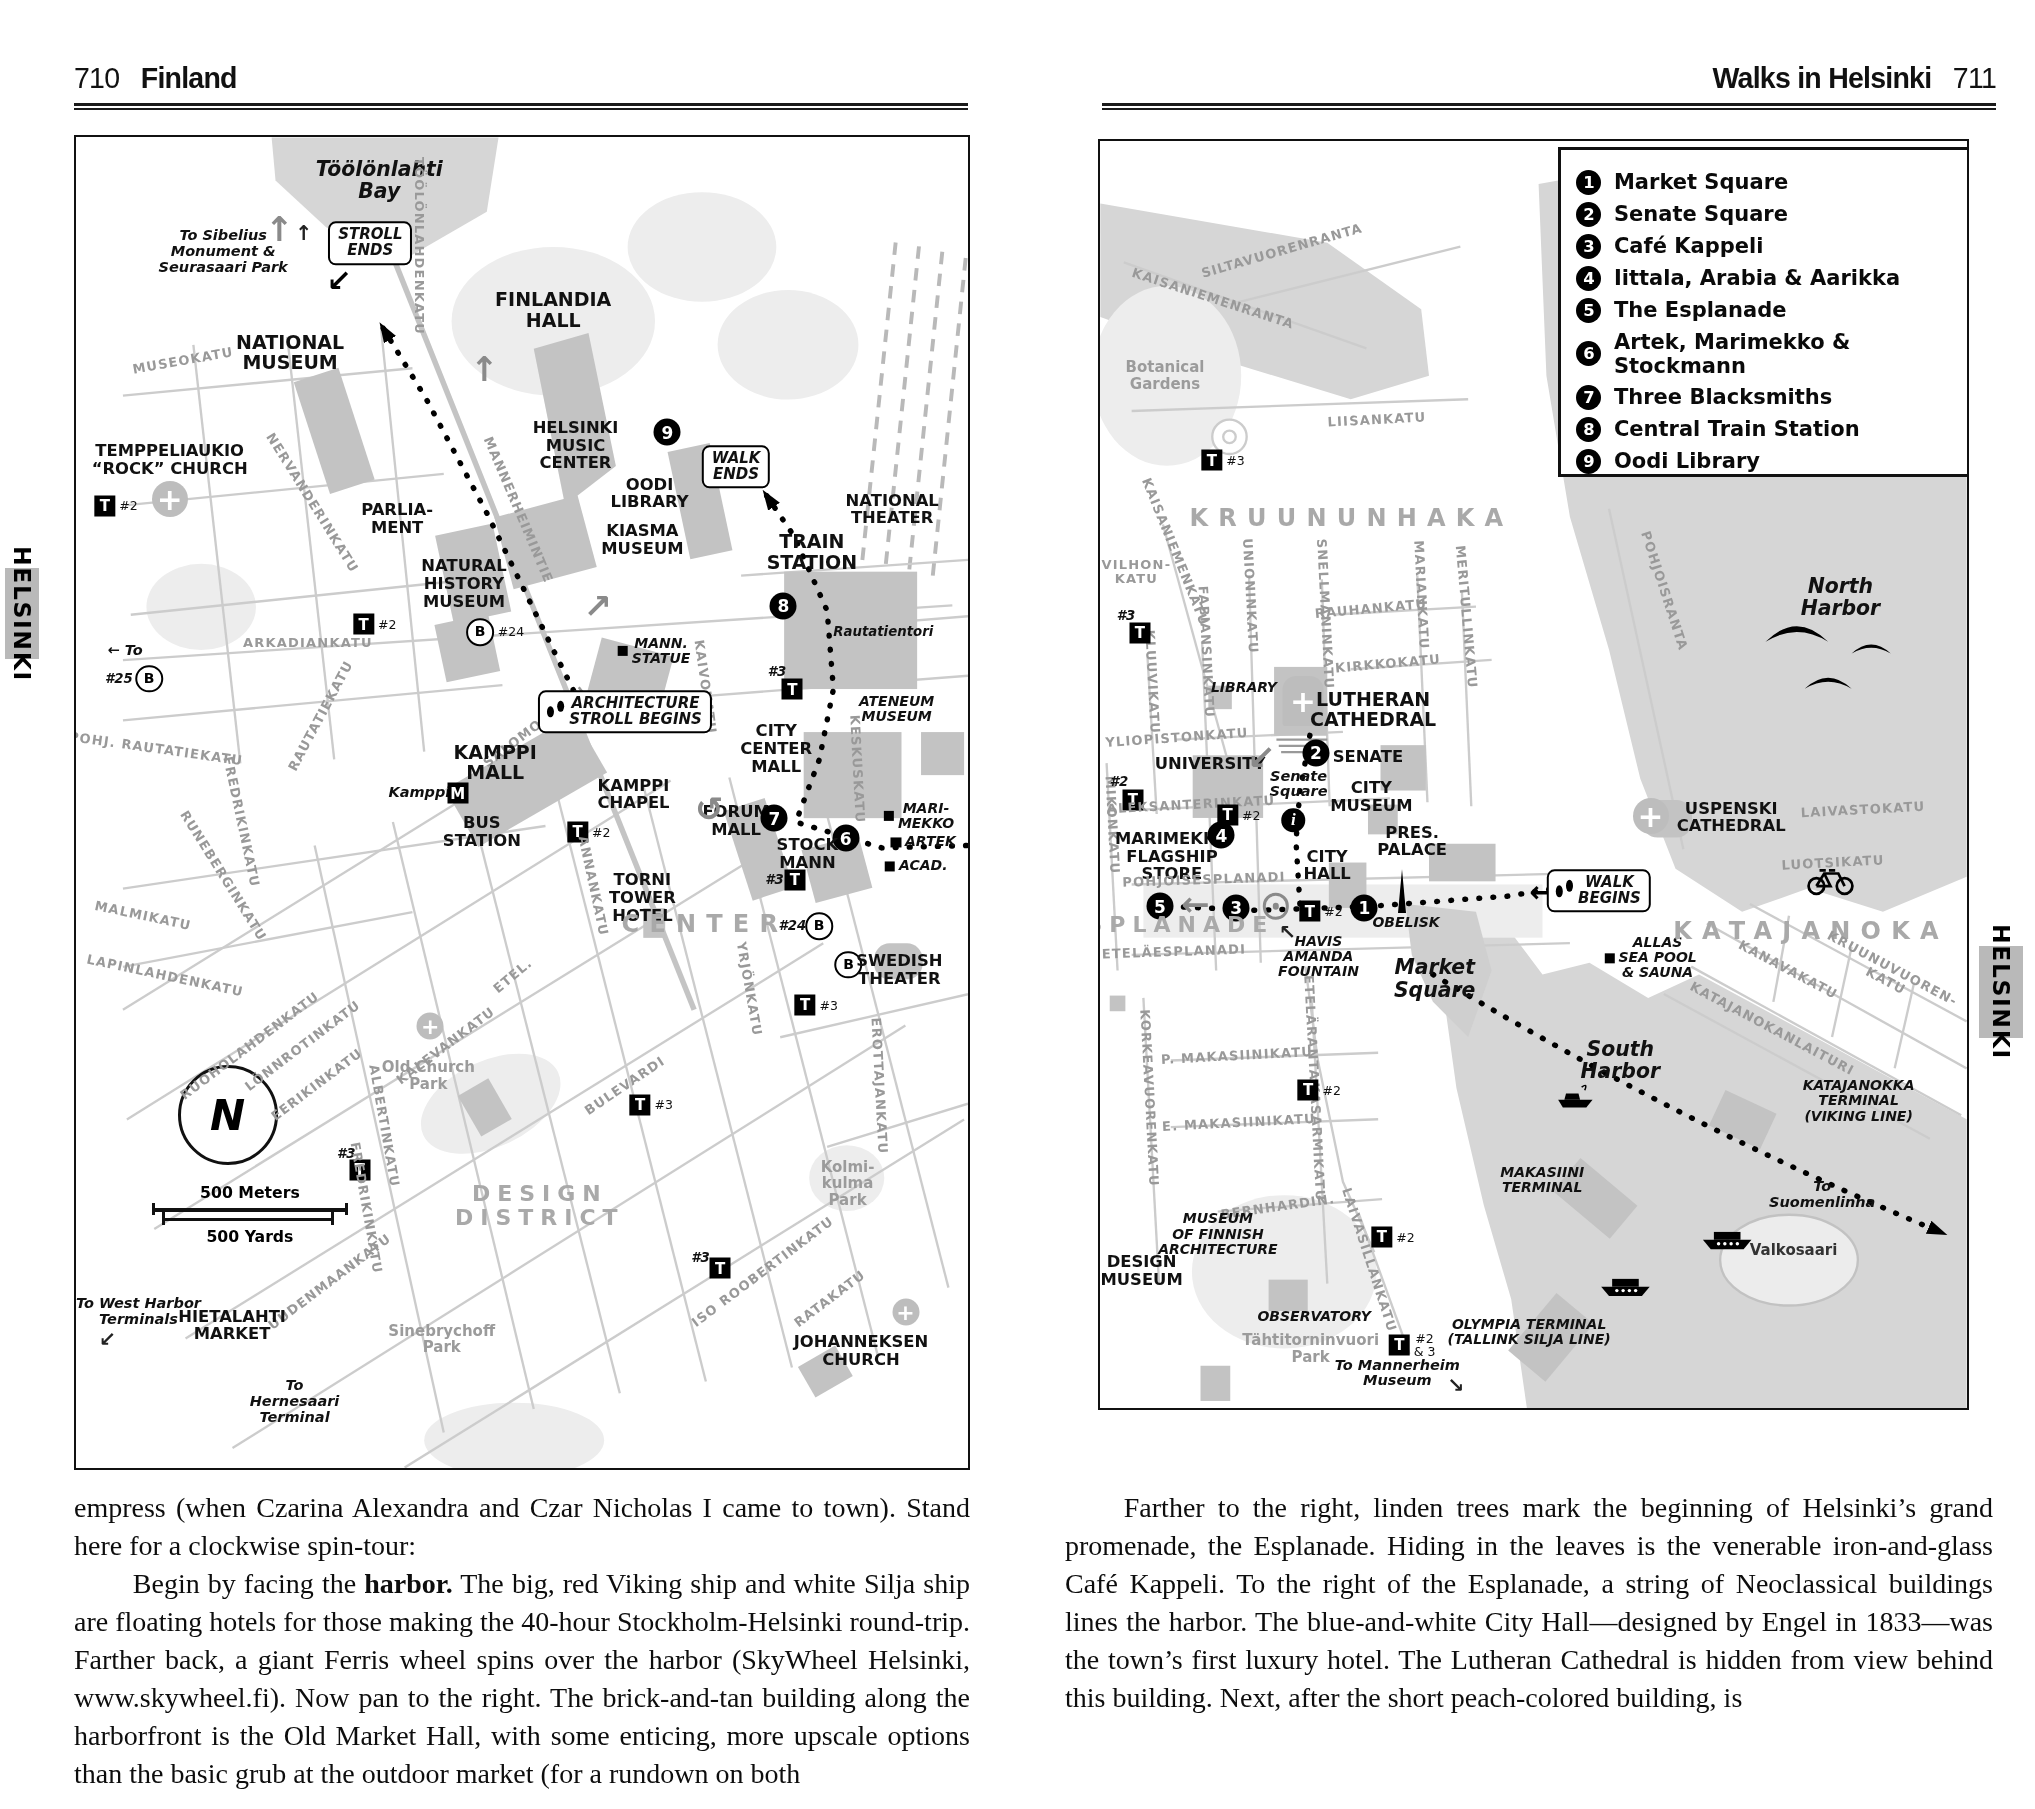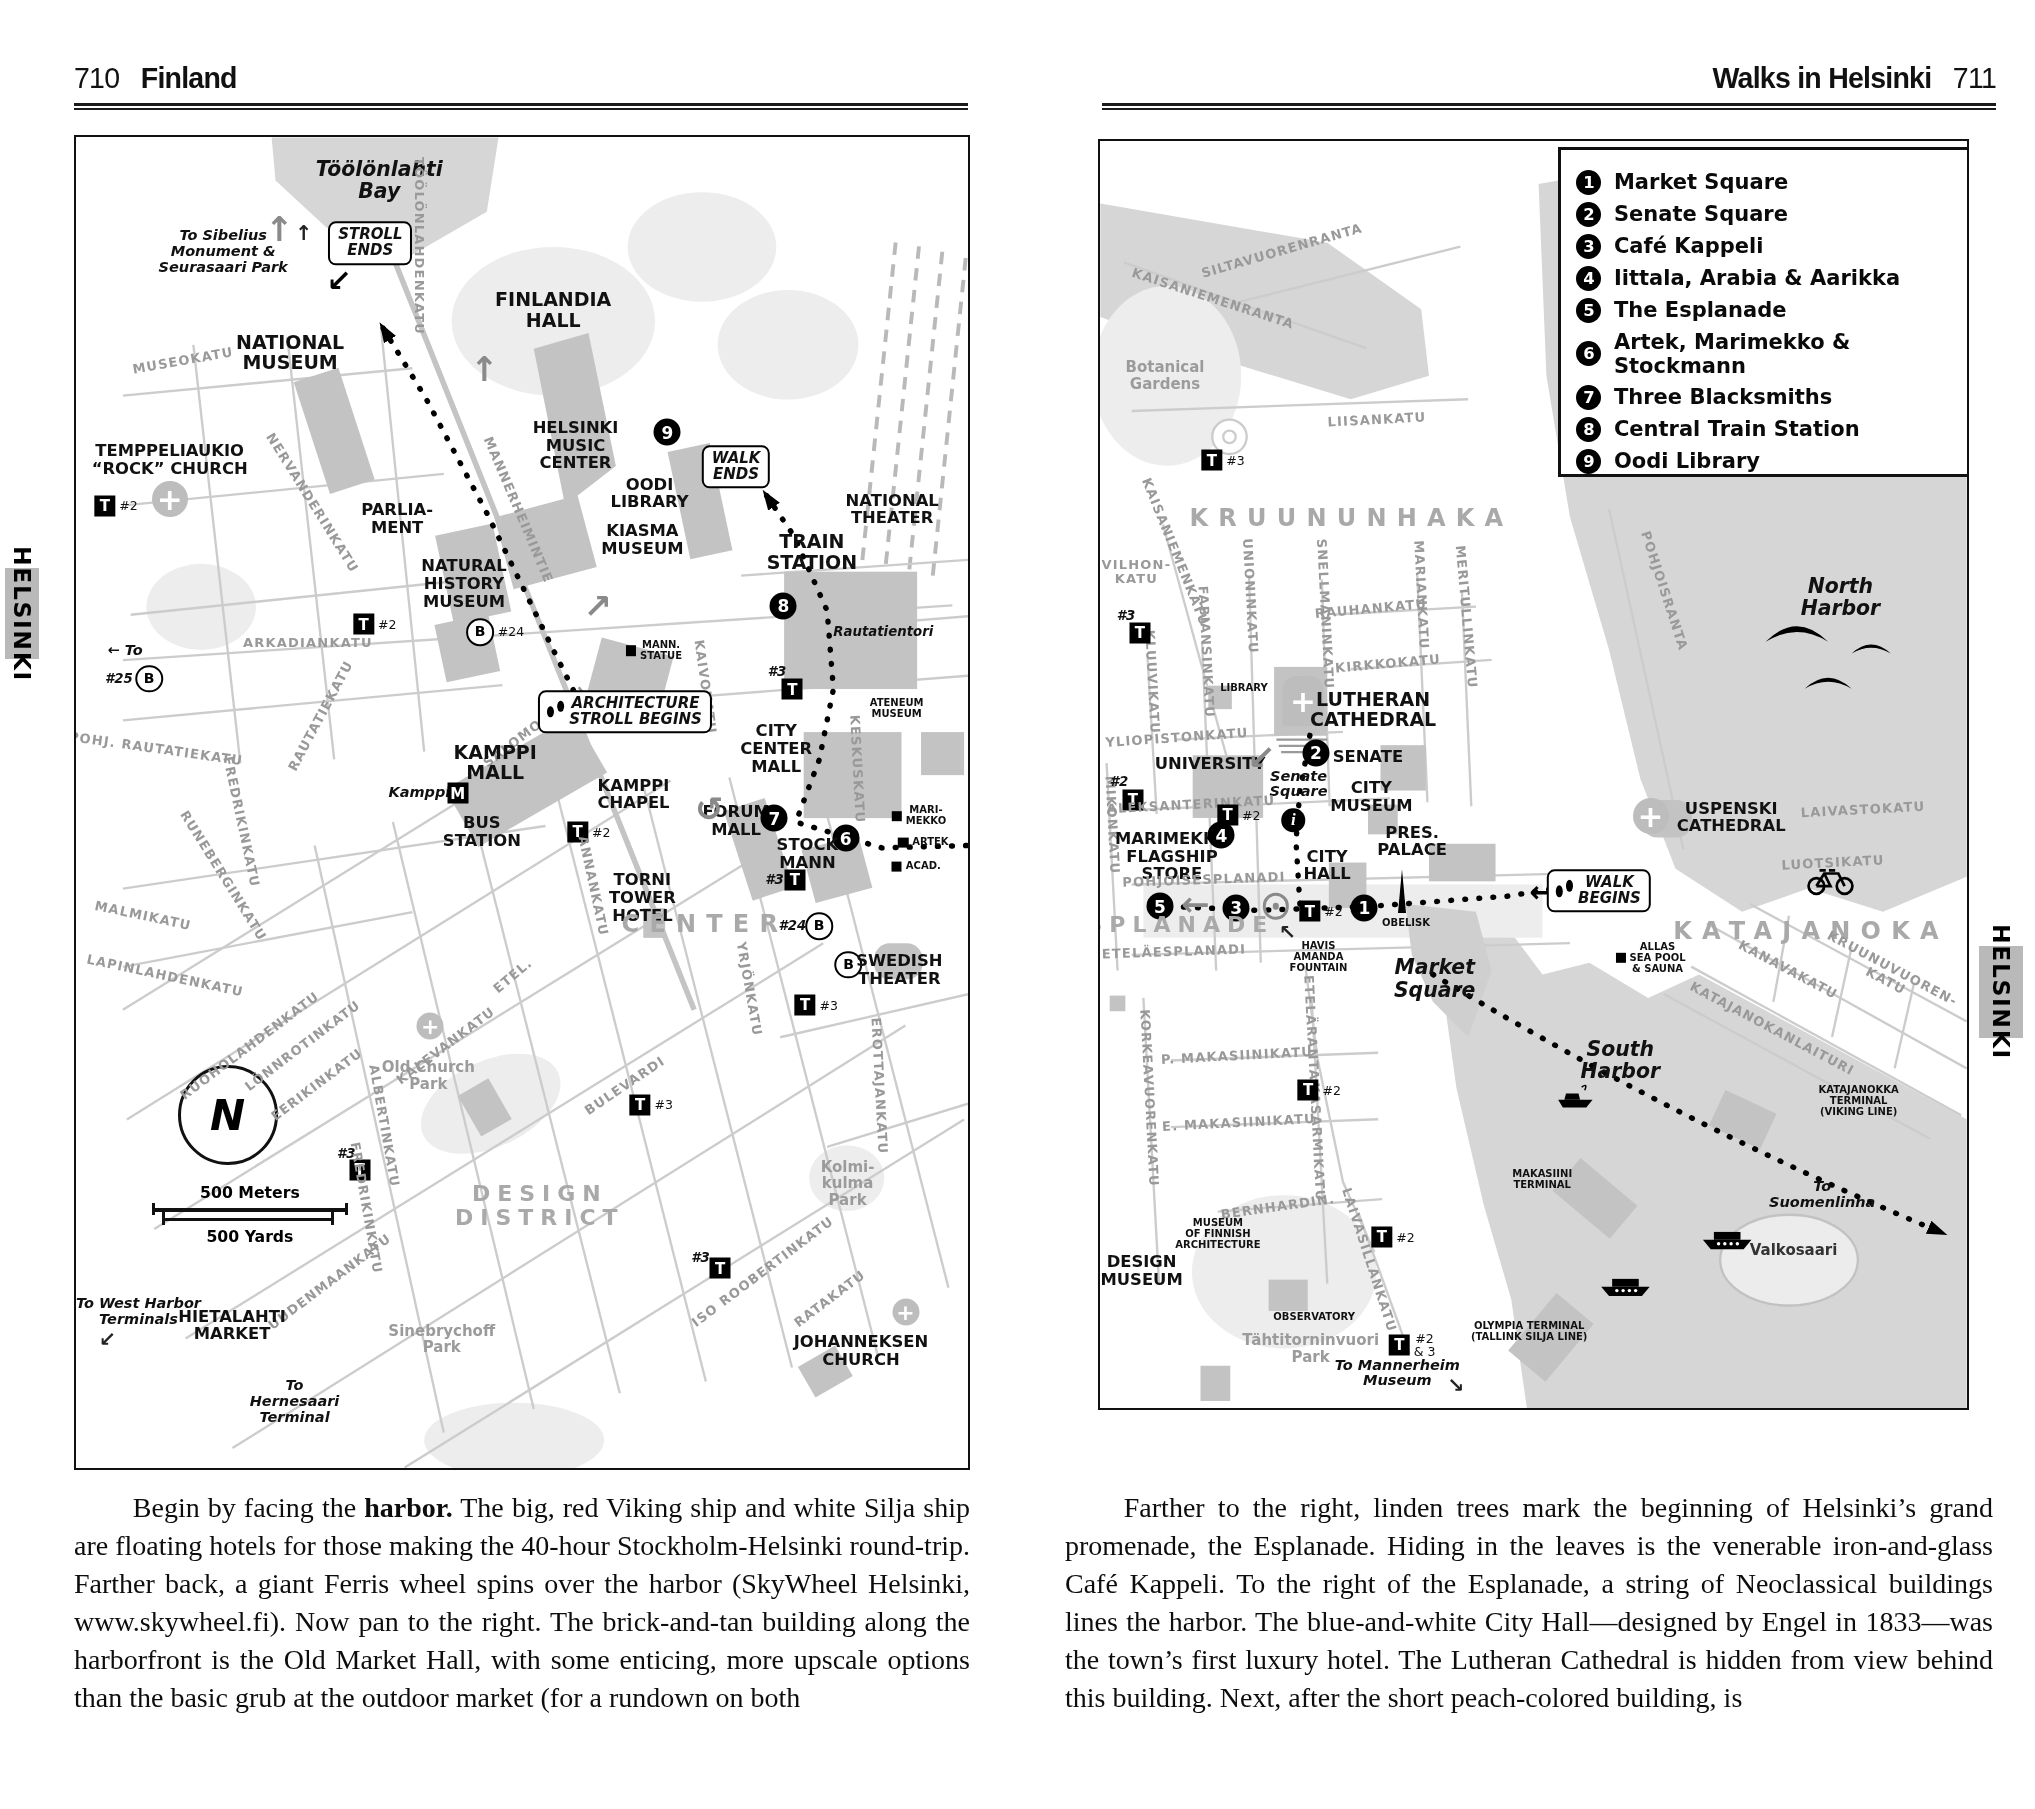--- a/index.html
+++ b/index.html
@@ -30,21 +30,21 @@
   .lrow{display:flex;align-items:center;gap:12.5px;margin:7px 0;}
   .lnum{width:25px;height:25px;border-radius:50%;background:#000;color:#fff;flex:0 0 25px;
         display:flex;align-items:center;justify-content:center;font-weight:bold;font-size:16.4px;}
   .llabel{font-weight:bold;font-size:21px;color:#0a0a0a;}
 
   
   .lb{position:absolute;display:flex;align-items:center;gap:3.9px;white-space:pre-line;
       text-align:center;line-height:1.08;z-index:20;color:#111;}
   .poi{font-weight:bold;font-size:16.4px;}
   .poi-lg{font-weight:bold;font-size:19px;}
-  .poism{font-weight:bold;font-size:10px;}
+  .poism{font-weight:bold;font-size:14px;font-style:italic;}
   .street{color:#999;font-weight:bold;font-size:13px;letter-spacing:1.2px;white-space:pre;}
   .area{color:#a9a9a9;font-weight:bold;font-size:24px;letter-spacing:10.2px;white-space:pre;}
   .area2{color:#a9a9a9;font-weight:bold;font-size:22px;letter-spacing:7px;}
   .water{font-weight:bold;font-style:italic;font-size:20.4px;}
   .it{font-weight:bold;font-style:italic;font-size:14.5px;}
   .itsm{font-weight:bold;font-style:italic;font-size:13.3px;}
   .park{color:#9b9b9b;font-weight:bold;font-size:15px;}
   .isle{color:#333;font-weight:bold;font-size:15px;}
   .ref{font-weight:bold;font-style:italic;font-size:13.3px;}
   .boxed{border:2.3px solid #000;border-radius:7.8px;background:#fff;font-weight:bold;font-style:italic;
@@ -637,18 +637,19 @@
 (TALLINK SILJA LINE)</span></div>
     <div class="lb poism" style="left: 87.5%; top: 75.8%; transform: translate(-50%, -50%);"><span>KATAJANOKKA
 TERMINAL
 (VIKING LINE)</span></div>
     <div class="lb it" style="left: 83.3%; top: 83.2%; transform: translate(-50%, -50%);"><span>To
 Suomenlinna</span></div>
     <div class="lb isle" style="left: 80%; top: 87.5%; transform: translate(-50%, -50%);"><span>Valkosaari</span></div>
   </div>
 
 <div class="col" style="left:74px;top:1489px;width:896px;">
+    <p><span>empress (when Czarina Alexandra and Czar Nicholas I came to town). Stand here for a clockwise spin-tour:</span></p>
     <p class="ind"><span>Begin by facing the </span><b>harbor.</b><span> The big, red Viking ship and white Silja ship are floating hotels for those making the 40-hour Stockholm-Helsinki round-trip. Farther back, a giant Ferris wheel spins over the harbor (SkyWheel Helsinki, www.skywheel.fi). Now pan to the right. The brick-and-tan building along the harborfront is the Old Market Hall, with some enticing, more upscale options than the basic grub at the outdoor market (for a rundown on both</span></p>
   </div>
 <div class="col" style="left:1065px;top:1489px;width:928px;">
     <p class="ind"><span>Farther to the right, linden trees mark the beginning of Helsinki’s grand promenade, the Esplanade. Hiding in the leaves is the venerable iron-and-glass Café Kappeli. To the right of the Esplanade, a string of Neoclassical buildings lines the harbor. The blue-and-white City Hall—designed by Engel in 1833—was the town’s first luxury hotel. The Lutheran Cathedral is hidden from view behind this building. Next, after the short peach-colored building, is</span></p>
   </div>
 
 
 </body></html>

